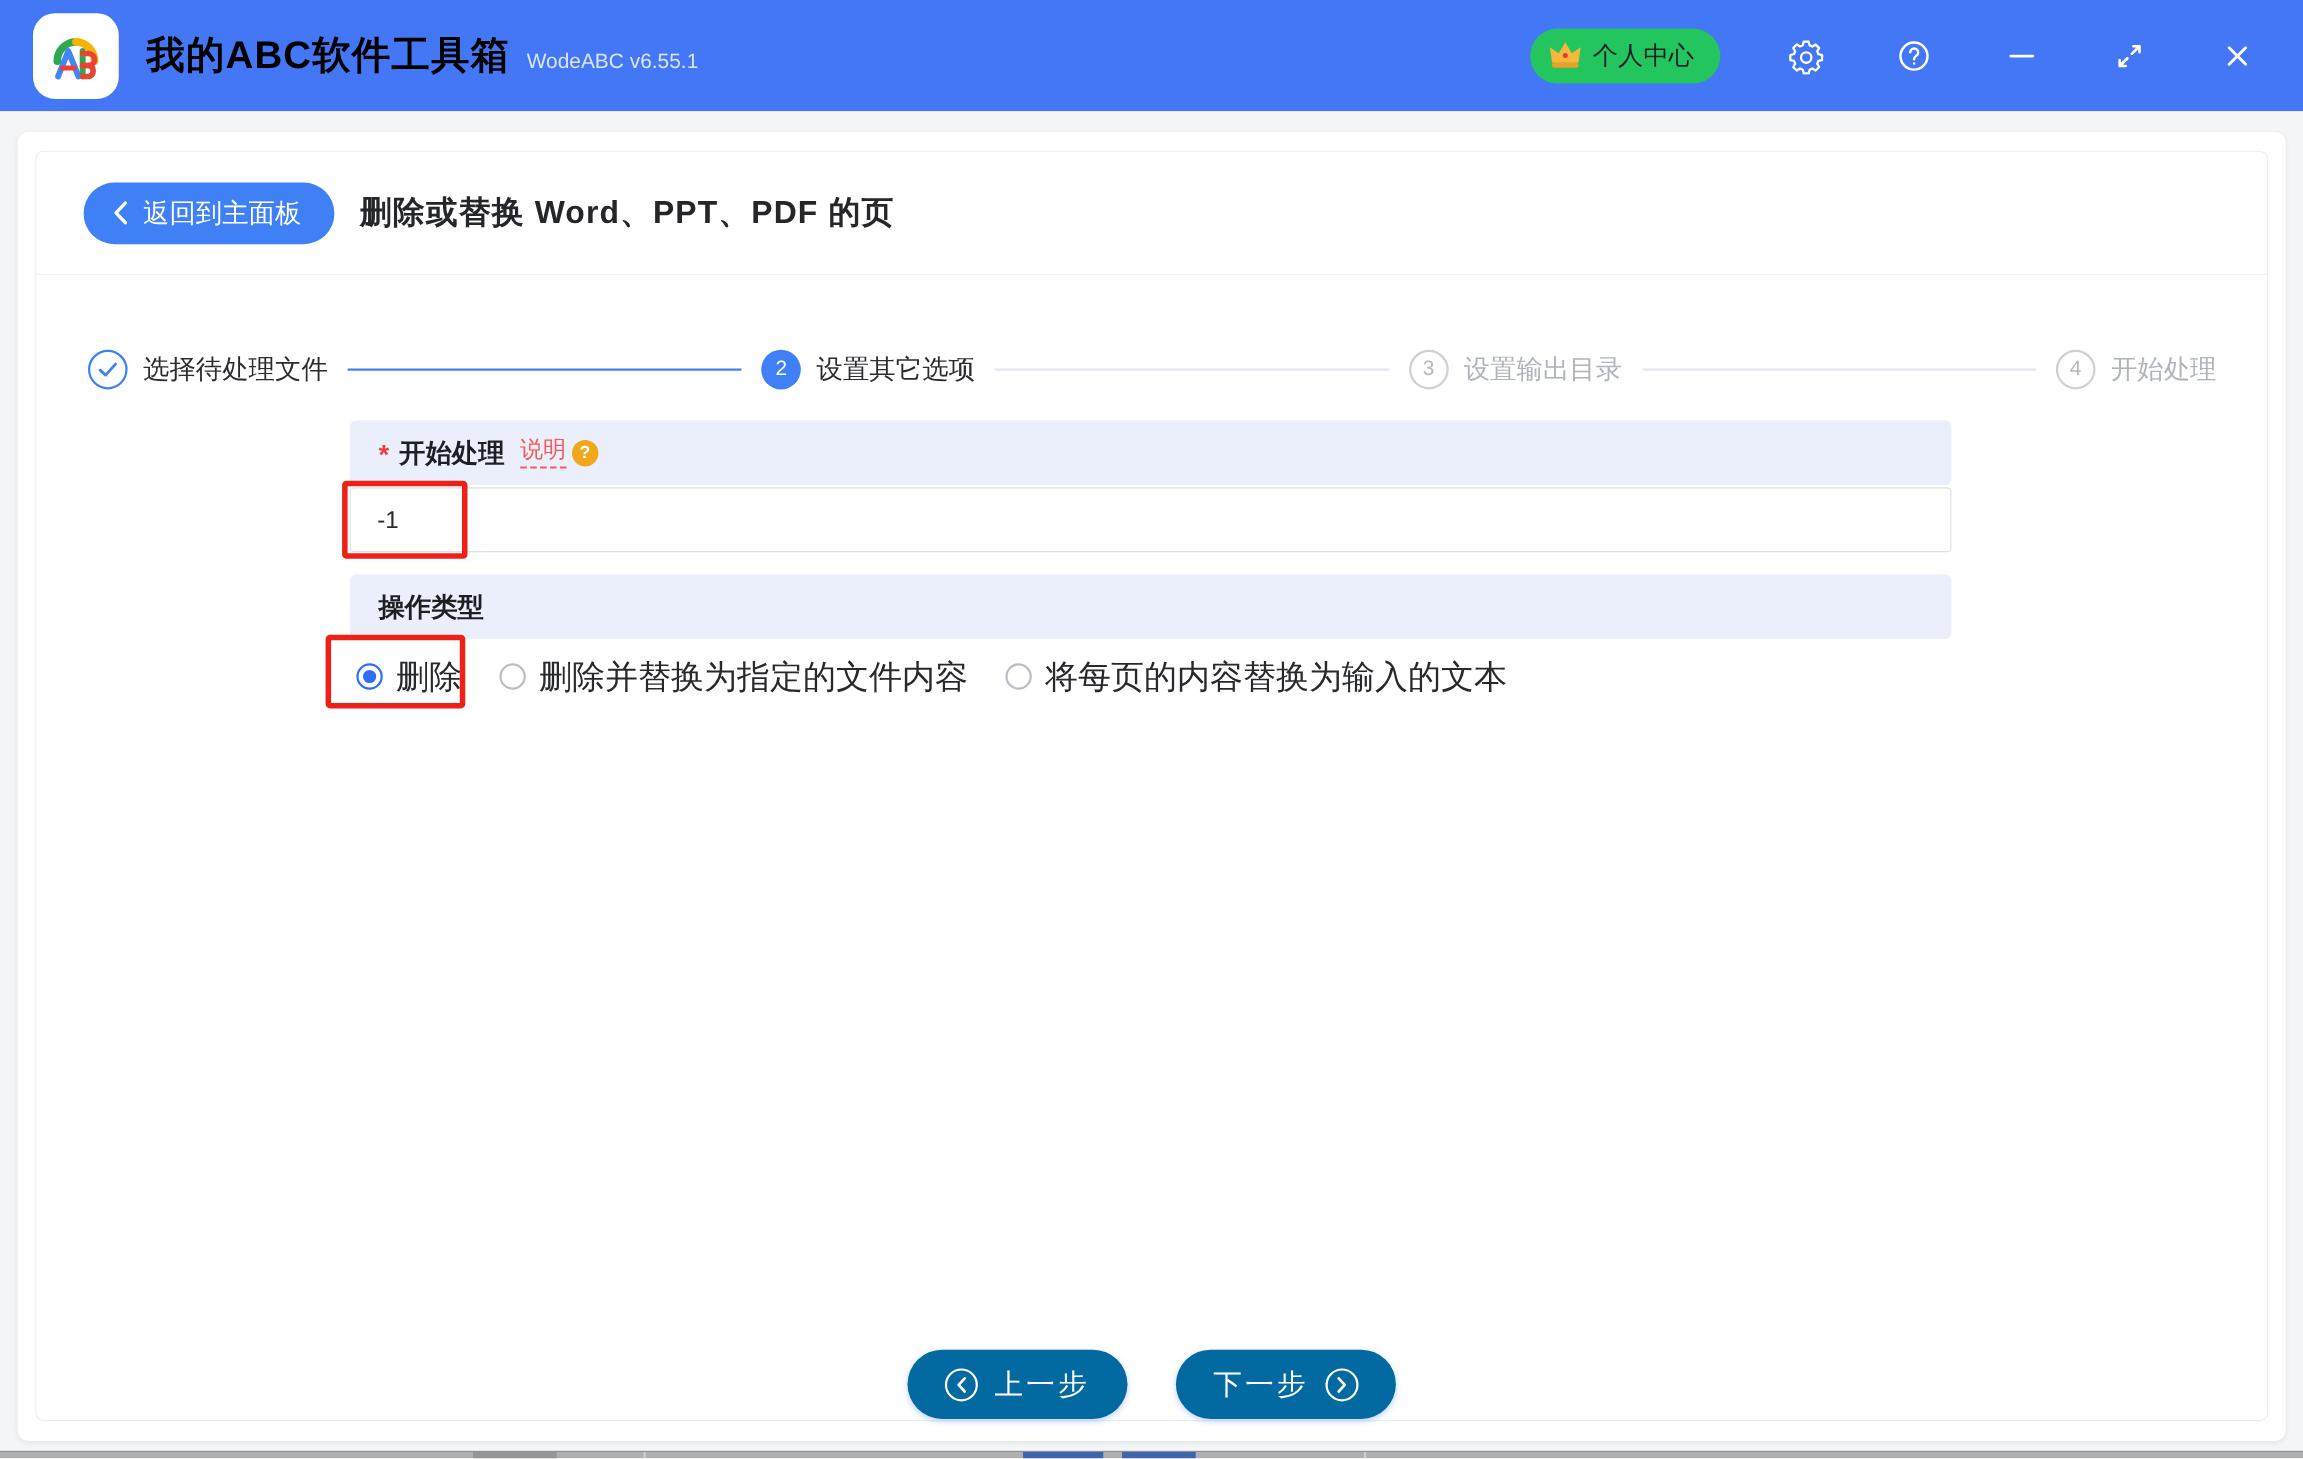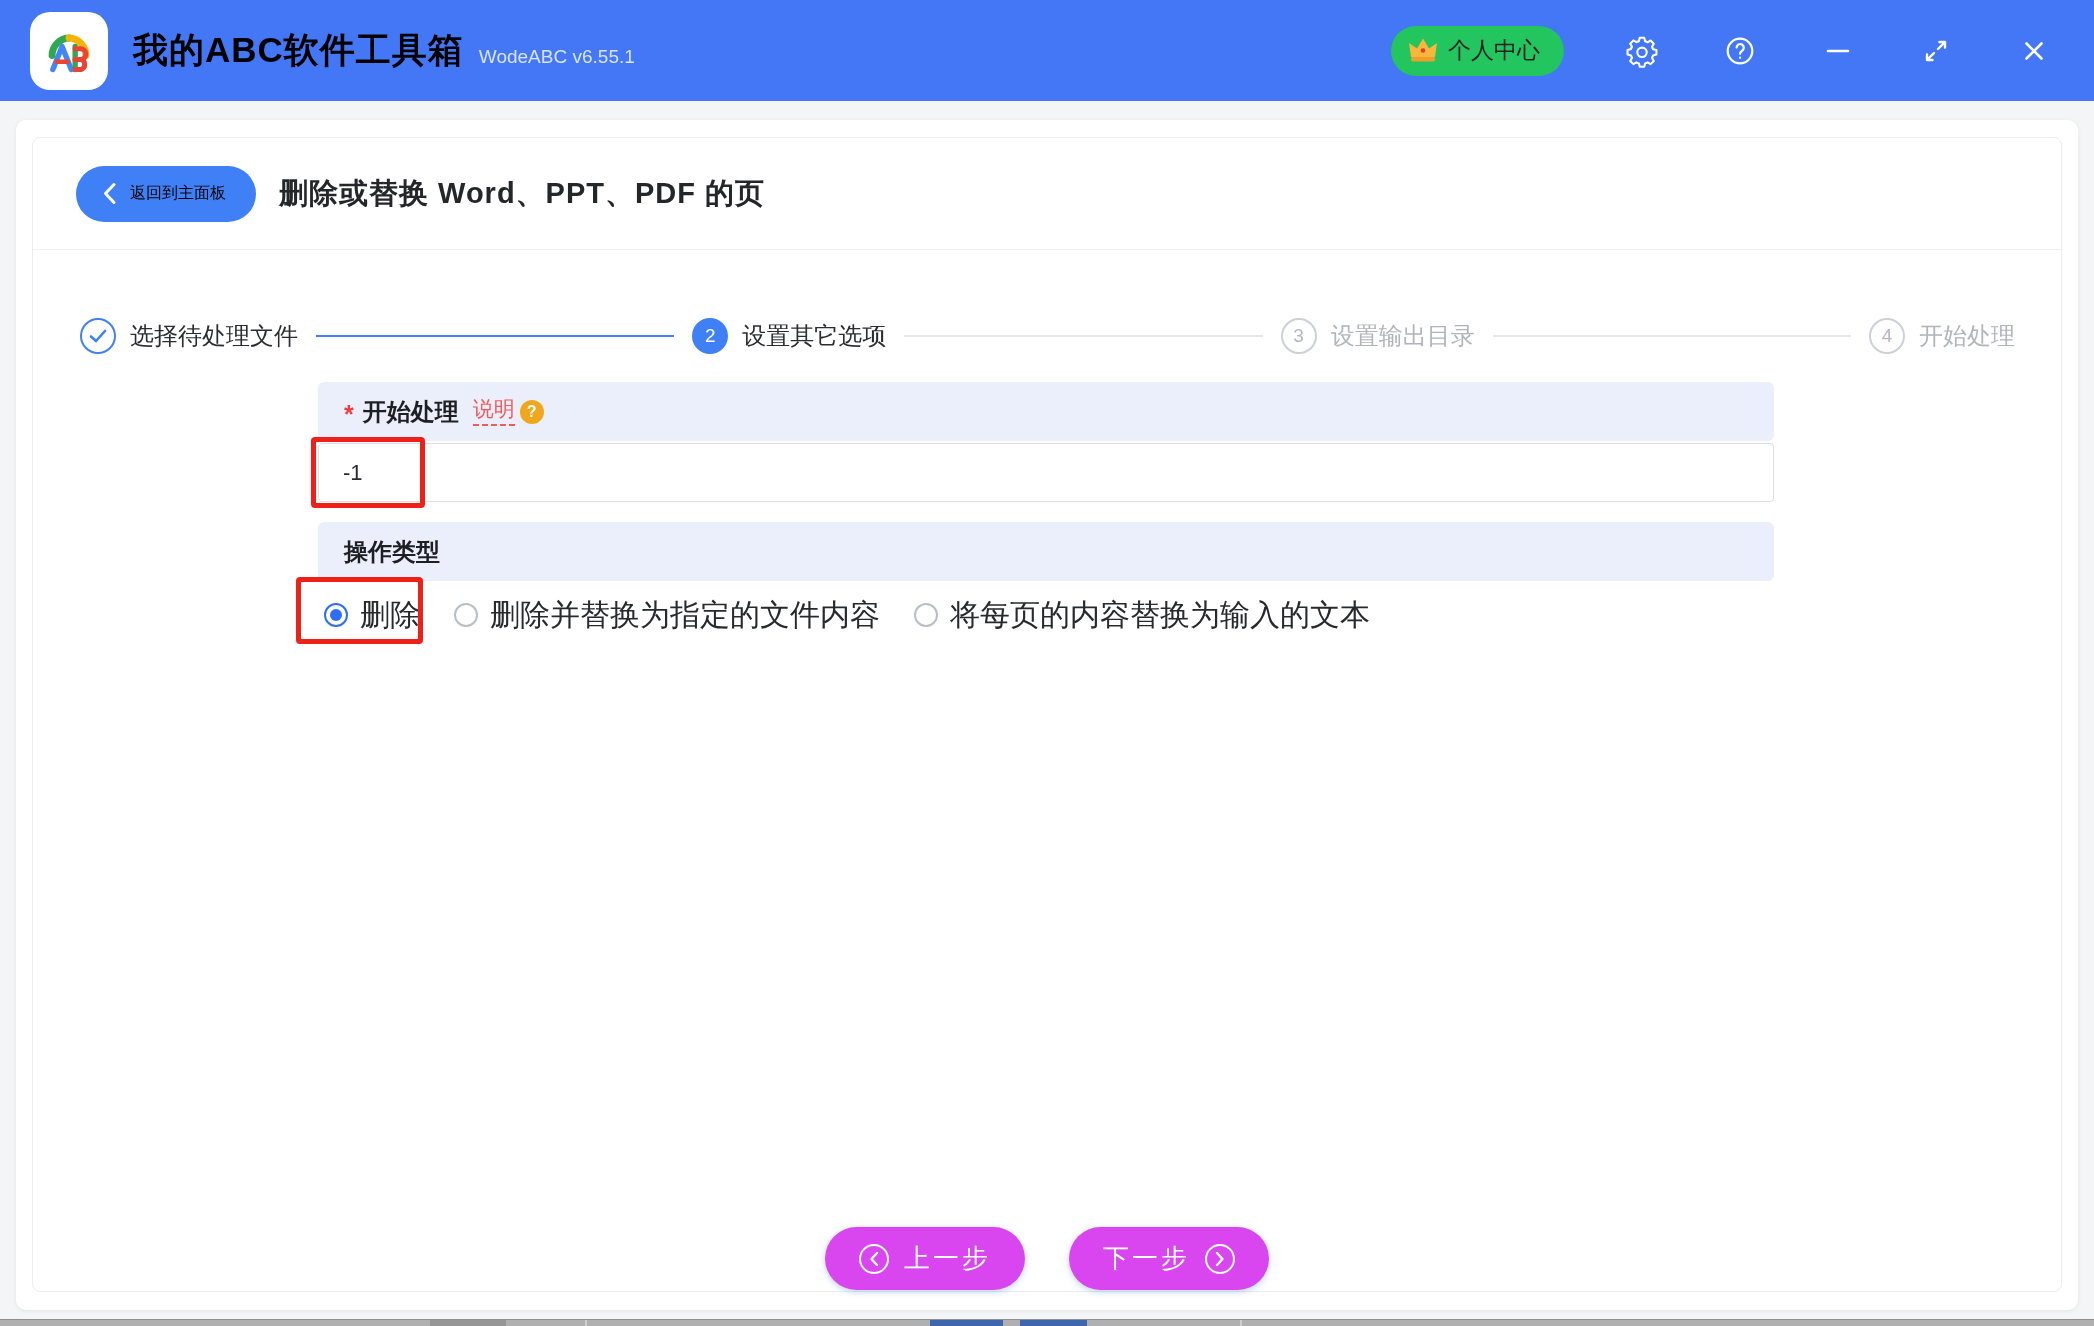--- a/index.html
+++ b/index.html
@@ -40,23 +40,23 @@
   }
   .panel {
     position: absolute; left: 16px; top: 17px; right: 16px; bottom: 18px;
     border: 1px solid #ebedf1; border-radius: 8px;
   }
   .panel-header {
     height: 112px; display: flex; align-items: center;
     padding-left: 43px; border-bottom: 1px solid #eef0f3;
   }
   .back-btn {
-    height: 56px; border-radius: 28px; background: #4080f6; color: #000000; border: none;
+    height: 56px; border-radius: 28px; background: #4080f6; color: #ffffff; border: none;
     display: flex; align-items: center; gap: 13px; padding: 0 30px 0 26px;
-    font-size: 16px; cursor: pointer; font-family: Liberation Serif, serif; white-space:nowrap;
+    font-size: 24px; cursor: pointer; font-family: Liberation Serif, serif; white-space:nowrap;
   }
   .page-title { font-size: 29px; font-weight: 700; color: #252629; margin-left: 23px; letter-spacing: 1px; white-space:nowrap; }
   
   .stepper { display: flex; align-items: center; margin: 68px 46px 0 47px; }
   .step { display: flex; align-items: center; gap: 14px; flex: none; }
   .step-circle {
     width: 36px; height: 36px; border-radius: 50%;
     display: flex; align-items: center; justify-content: center;
     font-size: 19px; flex: none; background: #fff;
   }
@@ -104,21 +104,21 @@
   
   .red-box { position: absolute; border: 5px solid #ee2018; border-radius: 4px; pointer-events: none; }
   .red-box.box1 { left: 295px; top: 317px; width: 114px; height: 71px; }
   .red-box.box2 { left: 280px; top: 457px; width: 127px; height: 67px; }
   
   .footer-nav {
     position: absolute; top: 1107px; left: 0; width: 100%;
     display: flex; justify-content: center; gap: 44px;
   }
   .nav-btn {
-    height: 63px; border-radius: 32px; background: #d946ef; color: #fff; border: none;
+    height: 63px; border-radius: 32px; background: #0369a1; color: #fff; border: none;
     display: flex; align-items: center; gap: 15px; padding: 0 34px;
     font-size: 26px; letter-spacing: 3px; cursor: pointer; font-family: inherit; white-space:nowrap;
     box-shadow: 0 2px 6px rgba(64,128,246,.35);
   }
   .circ-icon {
     width: 30px; height: 30px; border: 2px solid #fff; border-radius: 50%;
     display: flex; align-items: center; justify-content: center; flex: none;
   }
   
   .taskbar {

